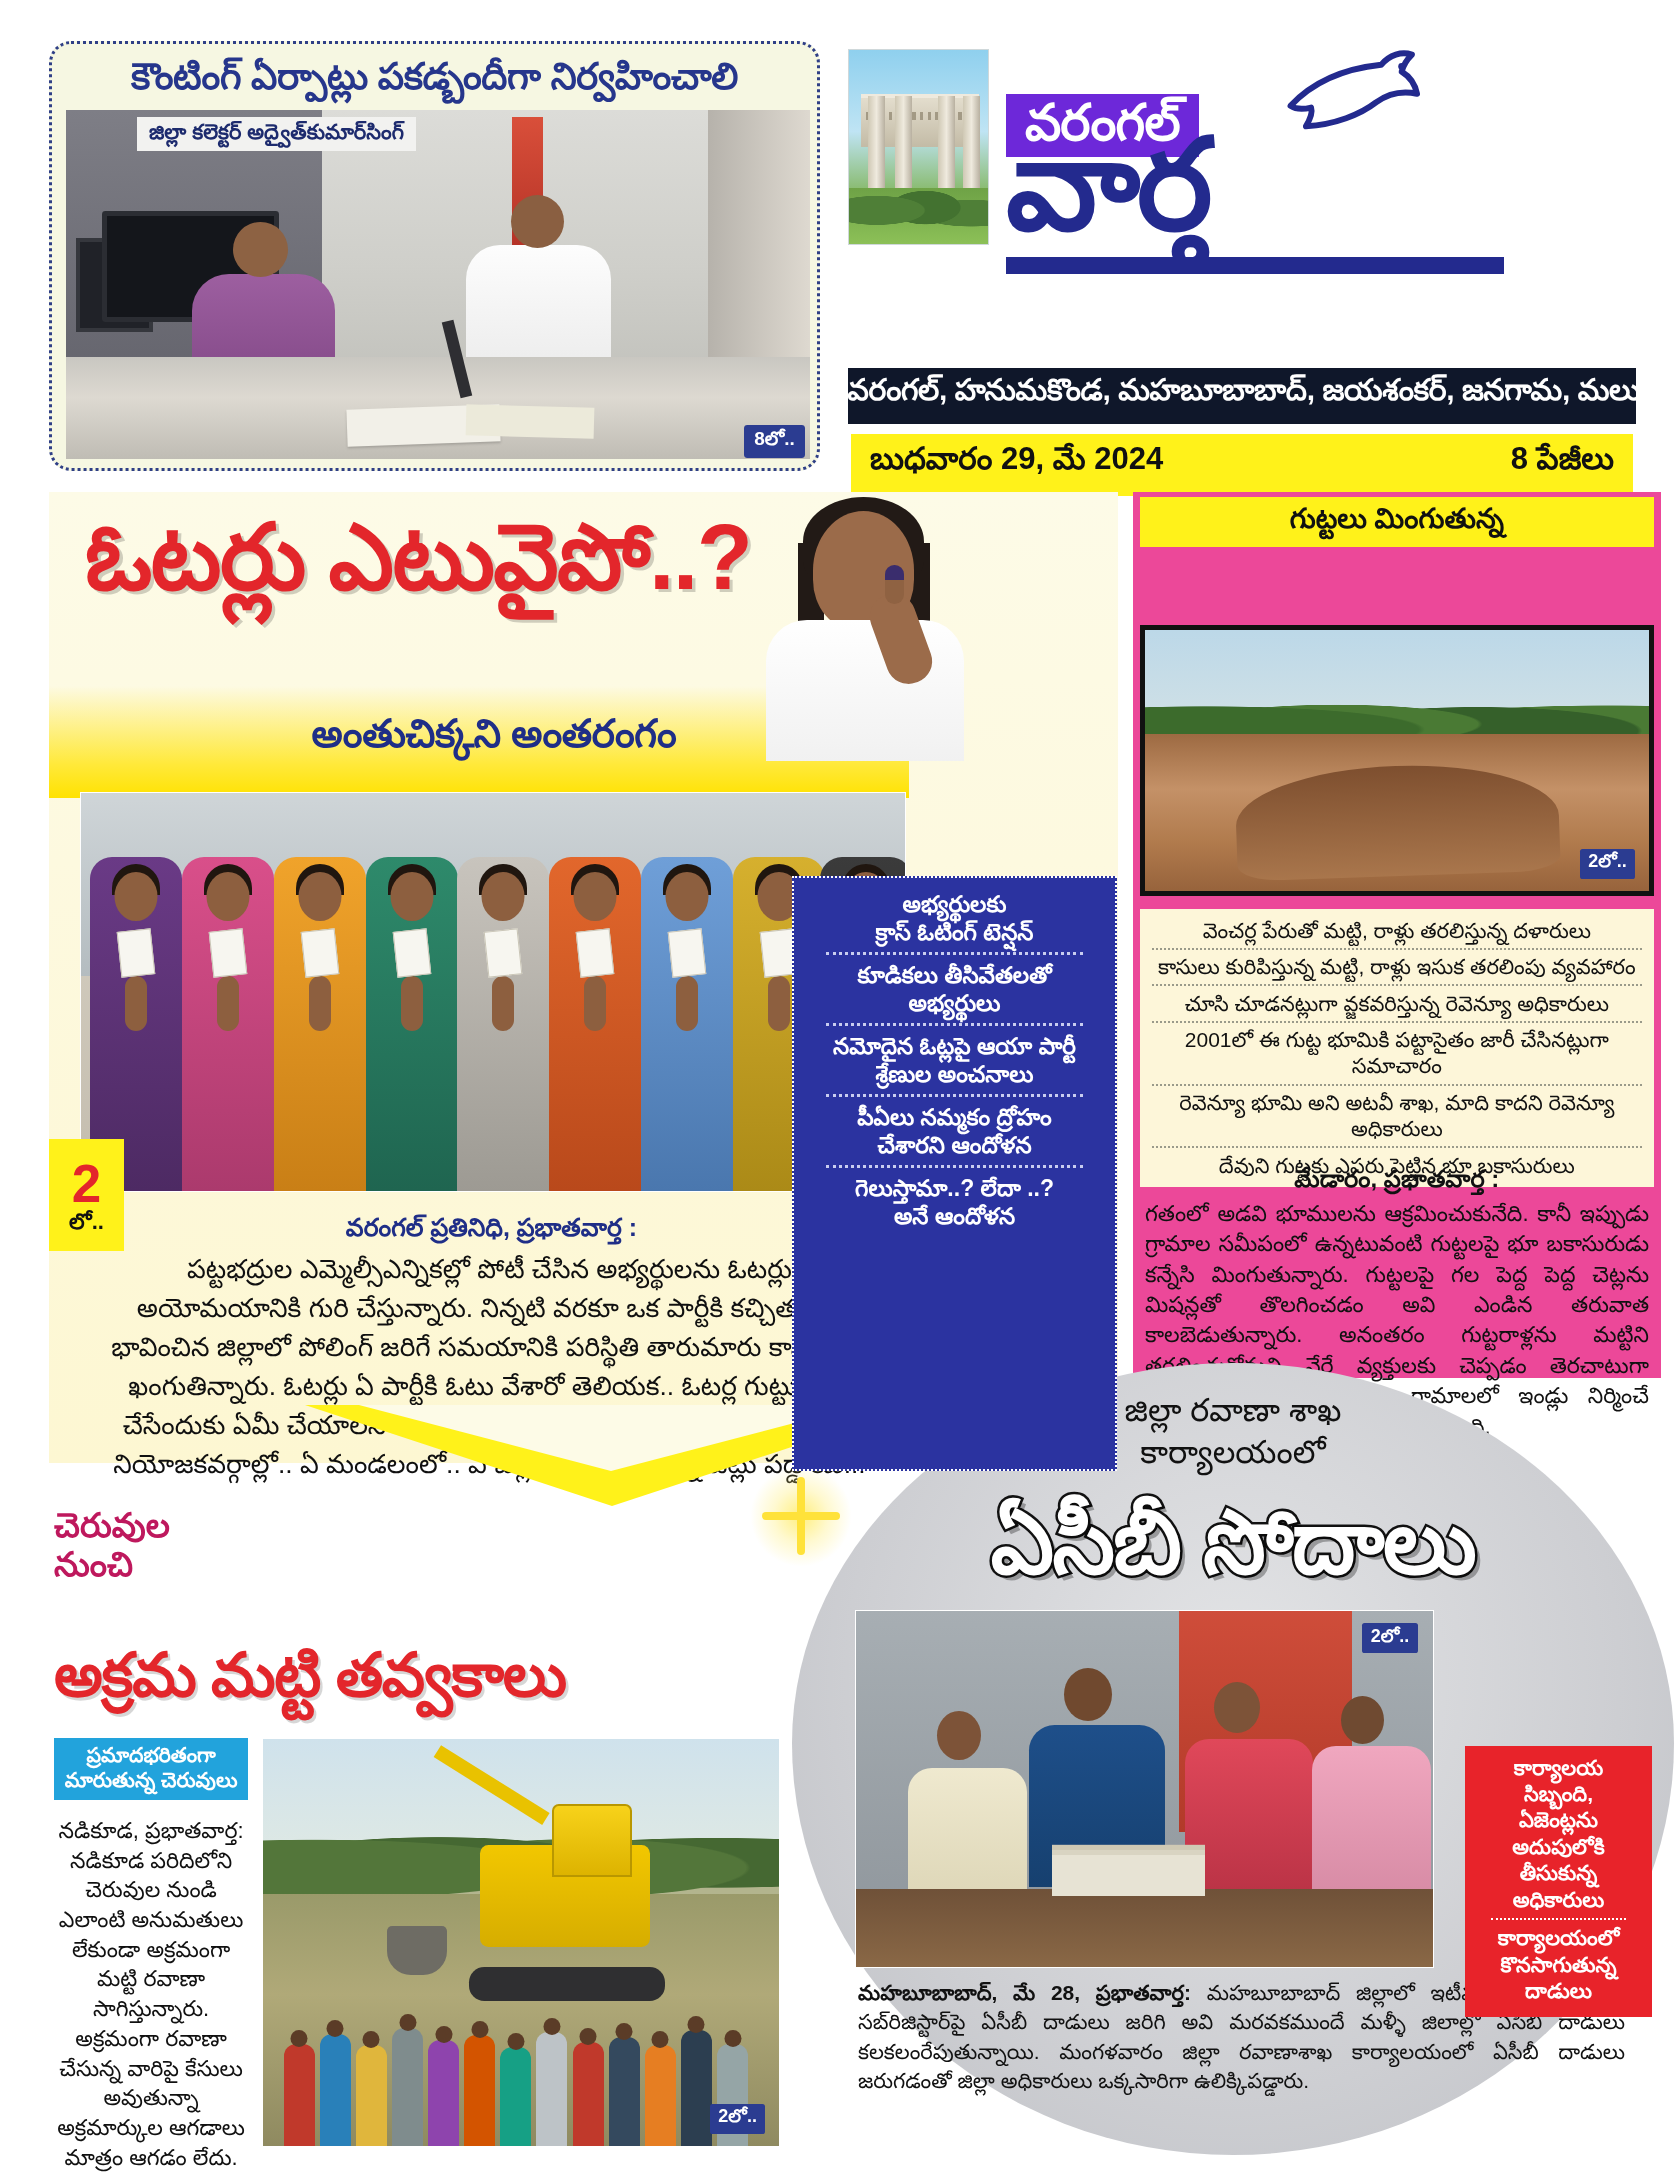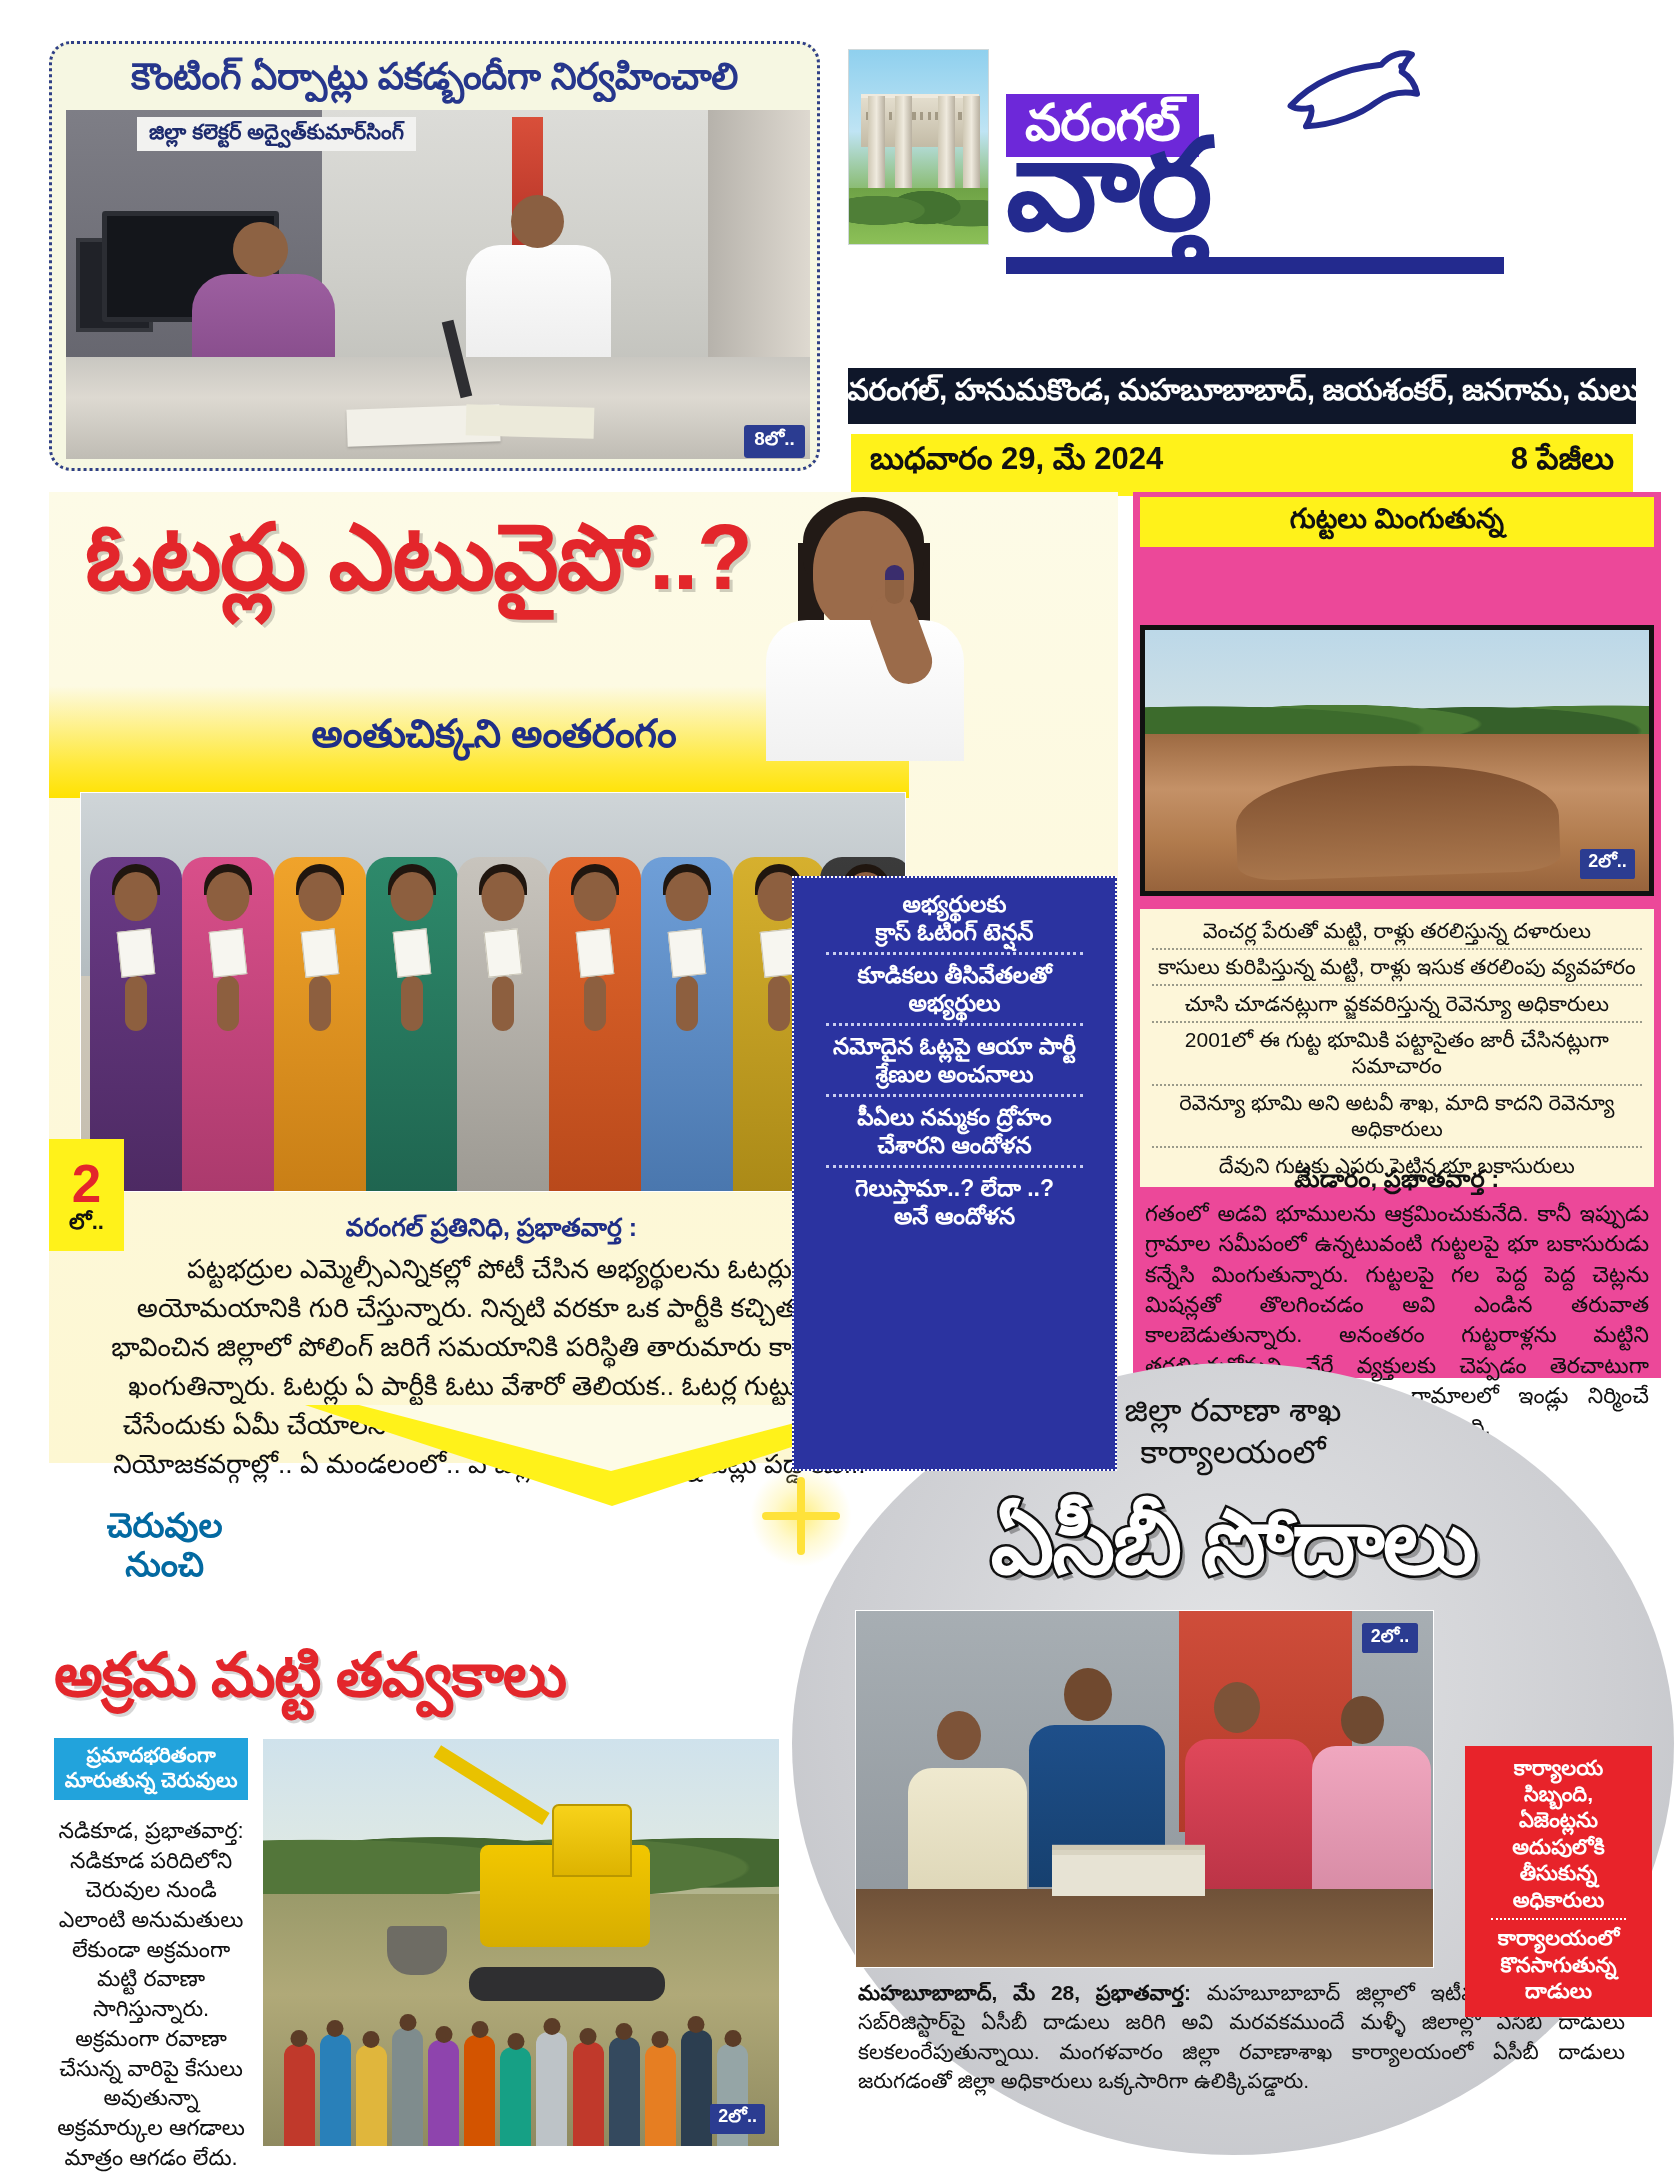--- a/index.html
+++ b/index.html
@@ -327,21 +327,21 @@
   .starburst:before, .starburst:after {
     content:""; position:absolute; left:50%; top:50%; background:#ffe23a;
   }
   .starburst:before { width:8.5px; height:78px; margin:-39px 0 0 -4.3px; border-radius:4.3px; }
   .starburst:after { width:78px; height:8.5px; margin:-4.3px 0 0 -39px; border-radius:4.3px; }
 
   
   .bl { position:absolute; left:49px; top:1499px; width:741px; height:673px; }
   .bl-kicker {
     position:absolute; left:5.1px; top:6.8px; width:221px;
-    color:#0369a1; font-size:34px; font-weight:bold; line-height:1.14;text-align:center;
+    color:#be185d; font-size:34px; font-weight:bold; line-height:1.14;
   }
   .bl-head {
     position:absolute; left:5.1px; top:141px; width:724px;
     color:#e3262b; font-size:61px; font-weight:bold; letter-spacing:-1.3px;
     text-shadow: 2.6px 2.6px 0 rgba(0,0,0,.16); white-space:nowrap;
   }
   .bl-capbar {
     position:absolute; left:5.1px; top:239px; width:194px;
     background:#22a3dc; color:#fff; text-align:center; font-weight:bold;
     font-size:20.4px; line-height:1.2; padding:5.1px 3.4px 7.7px 3.4px;

